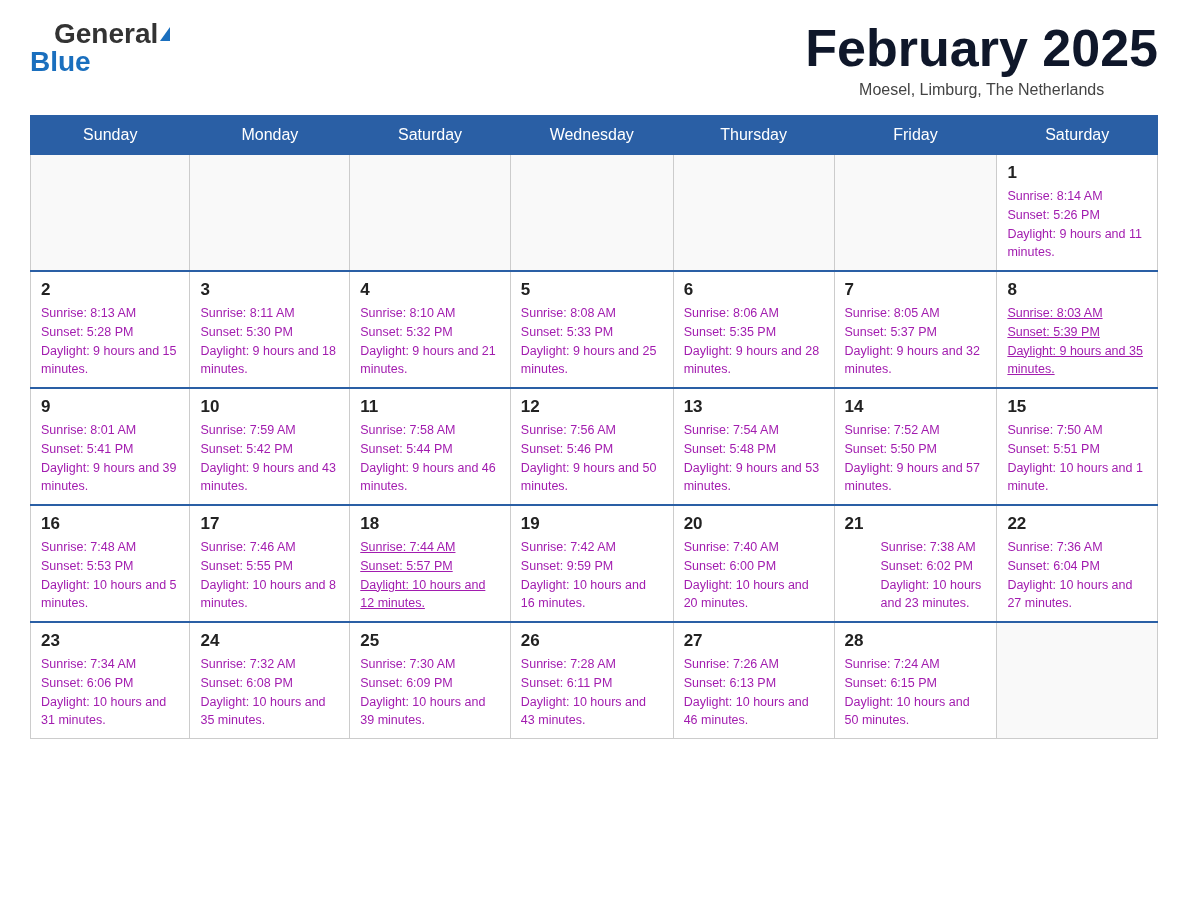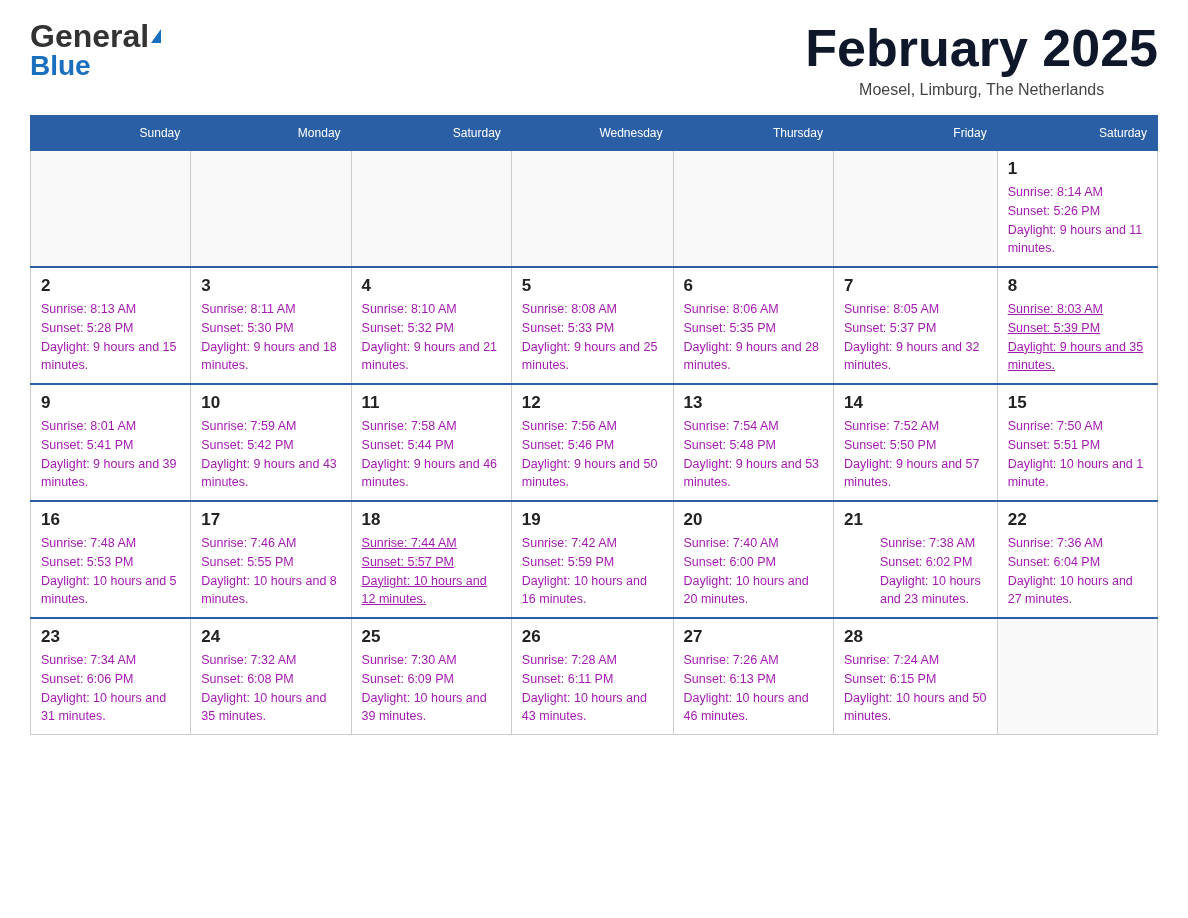--- a/index.html
+++ b/index.html
@@ -16,24 +16,25 @@
       justify-content: space-between;
       align-items: flex-start;
       margin-bottom: 16px;
     }
     .logo {
       display: flex;
       flex-direction: column;
       align-items: flex-start;
     }
     .logo-text-general {
-      font-size: 32px;
+      font-size: 28px;
       font-weight: bold;
       color: #333;
       line-height: 1;
+      margin-left: 24px;
     }
     .logo-text-blue {
       font-size: 28px;
       font-weight: bold;
       color: #1a6fbe;
       line-height: 1;
     }
     .logo-icon {
       display: inline-block;
       width: 0;
@@ -63,24 +64,24 @@
       text-align: center;
     }
     .calendar-table {
       width: 100%;
       border-collapse: collapse;
       border: 1px solid #aaa;
     }
     .calendar-table th {
       background-color: #2a5fa5;
       color: #fff;
-      font-size: 12px;
+      font-size: 16px;
       font-weight: normal;
       padding: 10px 10px;
-      text-align: right;
+      text-align: center;
       border: 1px solid #2a5fa5;
     }
     .calendar-table td {
       vertical-align: top;
       padding: 8px 10px;
       border: 1px solid #ccc;
       width: 170px;
       min-height: 100px;
       font-size: 13px;
       color: #333;
@@ -250,21 +251,21 @@
         </td>
         <td>
           <div class="day-number">18</div>
           <div class="day-info" style="white-space: pre-line; text-decoration: underline;">Sunrise: 7:44 AM
 Sunset: 5:57 PM
 Daylight: 10 hours and 12 minutes.</div>
         </td>
         <td>
           <div class="day-number">19</div>
           <div class="day-info" style="white-space: pre-line;">Sunrise: 7:42 AM
-Sunset: 5:59 PM
+Sunset: 9:59 PM
 Daylight: 10 hours and 16 minutes.</div>
         </td>
         <td>
           <div class="day-number">20</div>
           <div class="day-info" style="white-space: pre-line;">Sunrise: 7:40 AM
 Sunset: 6:00 PM
 Daylight: 10 hours and 20 minutes.</div>
         </td>
         <td>
           <div class="day-number">21</div>

